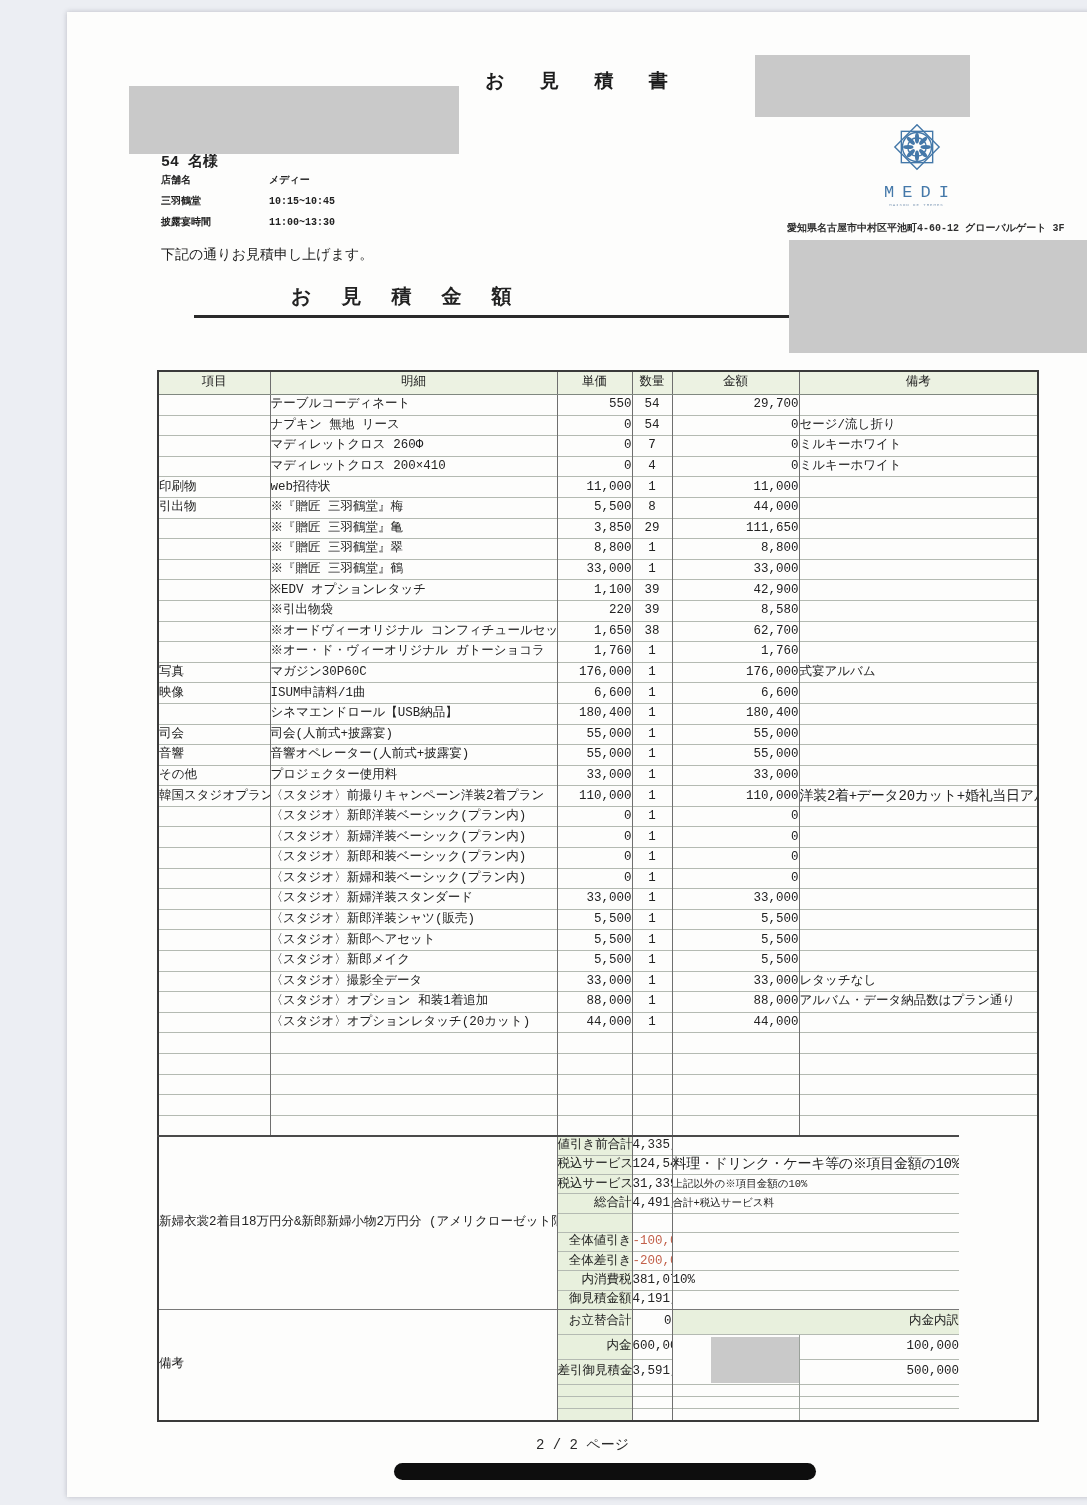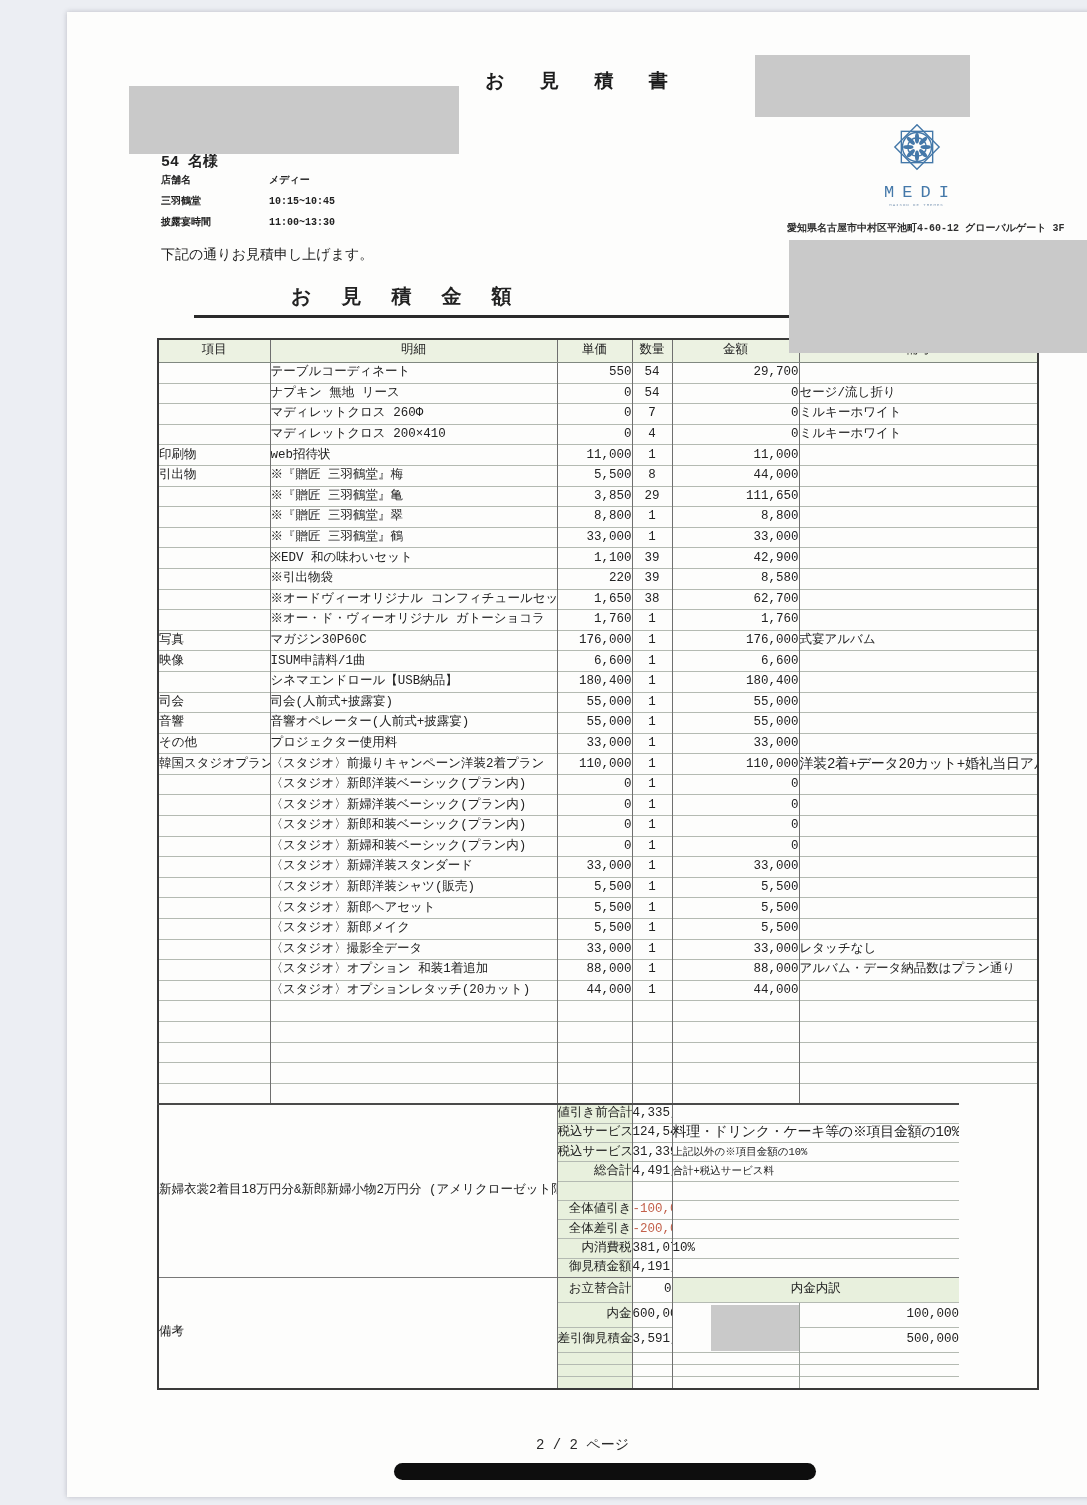--- a/index.html
+++ b/index.html
@@ -15,21 +15,21 @@
   .inforow .lab{display:inline-block;width:108px;}
   .greeting{position:absolute;left:122px;top:246px;font-size:14px;}
   .amount-h{position:absolute;left:252px;top:283px;font-size:20px;font-weight:700;letter-spacing:9px;}
   .rule{position:absolute;left:155px;top:315px;width:870px;height:3px;background:#2a2a2a;z-index:1;}
   .logo-wrap{position:absolute;left:820px;top:118px;width:115px;text-align:center;z-index:2;}
   .logo-name{font-size:17px;letter-spacing:8px;color:#4478a9;margin-top:2px;padding-left:8px;}
   .logo-tag{font-size:4px;letter-spacing:1px;color:#7d98b5;margin-top:1px;}
   .addr{position:absolute;left:748px;top:221px;width:300px;font-size:10px;font-weight:700;
         color:#2f2f2f;white-space:nowrap;z-index:2;}
   
-  .tbl-wrap{position:absolute;left:118px;top:338px;z-index:2;border-radius:29px;}
+  .tbl-wrap{position:absolute;left:118px;top:370px;z-index:2;border-radius:29px;}
   table.est{border-collapse:collapse;table-layout:fixed;width:880px;border:2px solid #3a3a3a;}
   table.est td,table.est th{padding:0;margin:0;vertical-align:middle;line-height:1.05;
        font-size:12.5px;font-weight:400;overflow:hidden;white-space:nowrap;}
   tr.hd th{height:22px;background:#ecf2e2;border-bottom:1px solid #808880;text-align:center;
        border-left:1px solid #6f6f6f;}
   tr.hd th:first-child{border-left:none;}
   tr.r-i{height:20.6px;}
   tr.r-s{height:19.3px;}
   tr.r-m{height:25px;}
   tr.r-e{height:12px;}
@@ -42,21 +42,21 @@
   td.qty{text-align:center;}
   td.rem{padding-left:4px;}
   td.rem.small{font-size:14px;letter-spacing:-0.3px;}
   td.rem.mid{font-size:10.5px;}
   td.notes{vertical-align:top;padding:20px 4px 0 6px;white-space:pre-line;line-height:1.55;
        font-size:12.5px;overflow:visible;}
   td.slabel{background:#e8f0dd;text-align:right;padding-right:6px;}
   td.sval{text-align:right;padding-right:7px;}
   td.neg{color:#c2604a;}
   td.biko{vertical-align:top;padding:3px 0 0 4px;border-top:1px solid #787878;}
-  td.uchiwake{background:#e8f0dd;text-align:center;}
+  td.uchiwake{background:#e8f0dd;text-align:right;}
   td.subL{position:relative;}
   .graybox{position:absolute;left:38px;top:2px;width:106px;height:46px;background:#c9c9c9;}
   .footer-page{position:absolute;left:0;top:1436px;width:1087px;text-align:center;font-size:14px;color:#2a2a2a;}
   .footer-bar{position:absolute;left:355px;top:1463px;width:422px;height:17px;background:#0e0e0e;border-radius:9px;}
 </style>
 </head>
 <body>
 
 <div class="page">
   <div class="sheet"></div>
@@ -194,21 +194,21 @@
           <tr class="r-i">
             <td class="c0 lt"></td>
             <td class="c1 bl lt">※『贈匠 三羽鶴堂』鶴</td>
             <td class="num bl lt">33,000</td>
             <td class="qty bl lt">1</td>
             <td class="num bl lt">33,000</td>
             <td class="rem bl lt" colspan="2"></td>
           </tr>
           <tr class="r-i">
             <td class="c0 lt"></td>
-            <td class="c1 bl lt">※EDV 和の味わいセット</td>
+            <td class="c1 bl lt">※EDV オプションレタッチ</td>
             <td class="num bl lt">1,100</td>
             <td class="qty bl lt">39</td>
             <td class="num bl lt">42,900</td>
             <td class="rem bl lt" colspan="2"></td>
           </tr>
           <tr class="r-i">
             <td class="c0 lt"></td>
             <td class="c1 bl lt">※引出物袋</td>
             <td class="num bl lt">220</td>
             <td class="qty bl lt">39</td>

